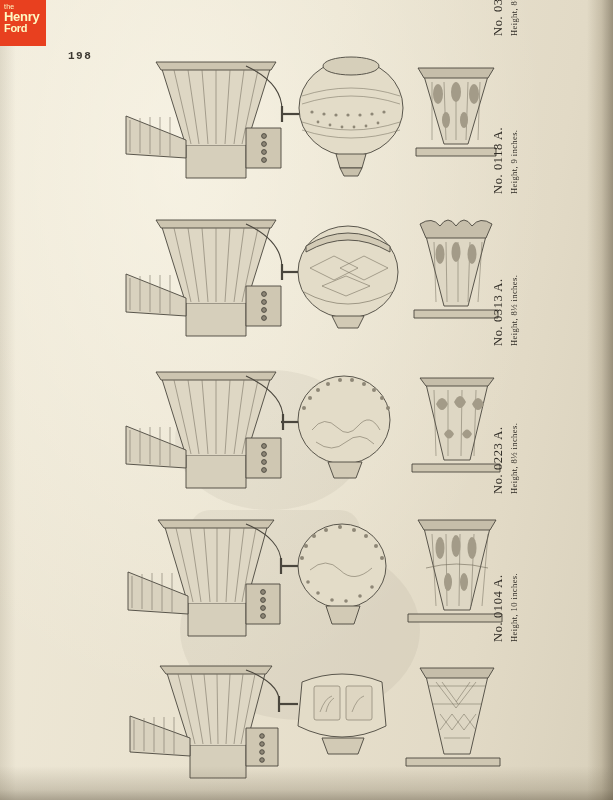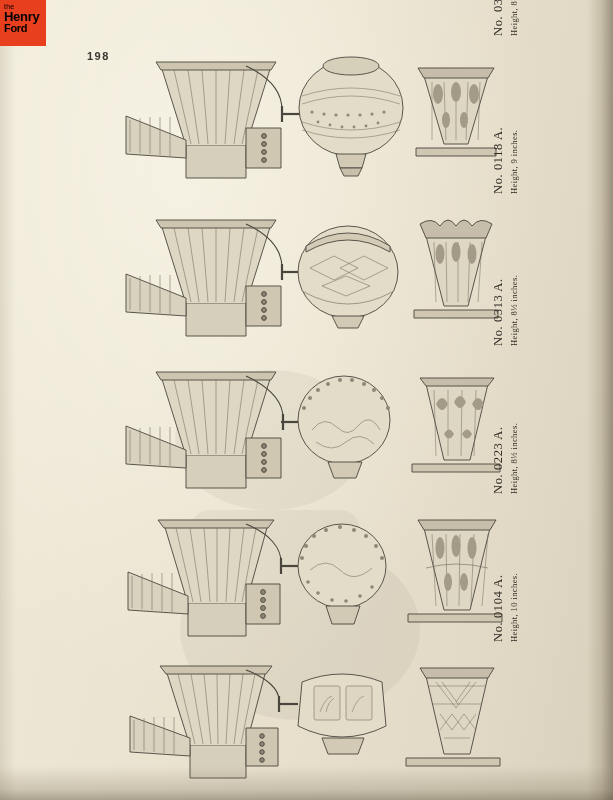--- a/index.html
+++ b/index.html
@@ -59,41 +59,40 @@
   }
 
   
   .logo {
     position: absolute;
     left: 0;
     top: 0;
     width: 46px;
     height: 46px;
     background: #e8401f;
-    color: #000000;
+    color: #fef9c3;
     font-family: "Liberation Sans", sans-serif;
     line-height: 1.02;
     padding: 3px 4px 0 4px;
     box-sizing: border-box;
     z-index: 9;
   }
   .logo .l1 { font-size: 7px; letter-spacing: .2px; }
   .logo .l2 { font-size: 13px; font-weight: bold; letter-spacing: -.3px; }
   .logo .l3 { font-size: 11px; font-weight: bold; letter-spacing: -.3px; }
 
   .folio {
     position: absolute;
     left: 68px;
     top: 50px;
-    font-family: Liberation Sans, sans-serif;
+    font-family: Liberation Mono, monospace;
     font-size: 11px;
     font-weight: bold;
     letter-spacing: 1.5px;
     color: #3b3730;
-    margin-left: 19px;
   }
 
   .plate {
     position: absolute;
     left: 96px;
     top: 24px;
     width: 460px;
     height: 752px;
   }
 

